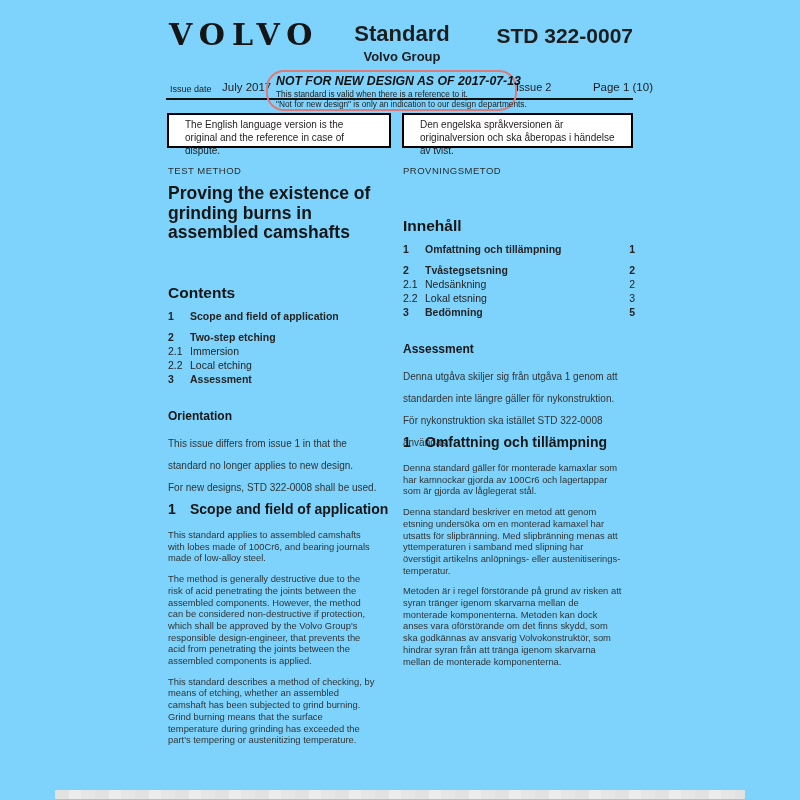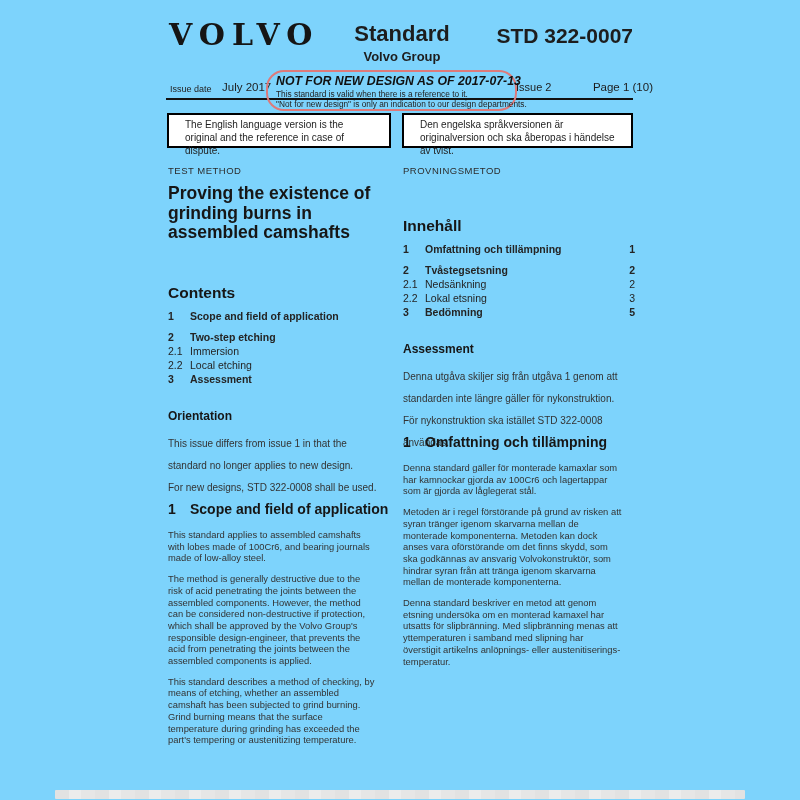--- a/index.html
+++ b/index.html
@@ -201,31 +201,31 @@
 För nykonstruktion ska istället STD 322-0008
 användas.</div>
     <div class="section-heading">
       <span class="section-num">1</span>
       <span>Omfattning och tillämpning</span>
     </div>
     <div class="body-block">
       <div class="body-para">Denna standard gäller för monterade kamaxlar som
 har kamnockar gjorda av 100Cr6 och lagertappar
 som är gjorda av låglegerat stål.</div>
+      <div class="body-para">Denna standard beskriver en metod att genom
+etsning undersöka om en monterad kamaxel har
+utsatts för slipbränning. Med slipbränning menas att
+yttemperaturen i samband med slipning har
+överstigit artikelns anlöpnings- eller austenitiserings-
+temperatur.</div>
       <div class="body-para">Metoden är i regel förstörande på grund av risken att
 syran tränger igenom skarvarna mellan de
 monterade komponenterna. Metoden kan dock
 anses vara oförstörande om det finns skydd, som
 ska godkännas av ansvarig Volvokonstruktör, som
 hindrar syran från att tränga igenom skarvarna
 mellan de monterade komponenterna.</div>
-      <div class="body-para">Denna standard beskriver en metod att genom
-etsning undersöka om en monterad kamaxel har
-utsatts för slipbränning. Med slipbränning menas att
-yttemperaturen i samband med slipning har
-överstigit artikelns anlöpnings- eller austenitiserings-
-temperatur.</div>
     </div>
   </div>
 
   <div class="footer-bar"></div>
 
 </div>
 
 </body></html>

